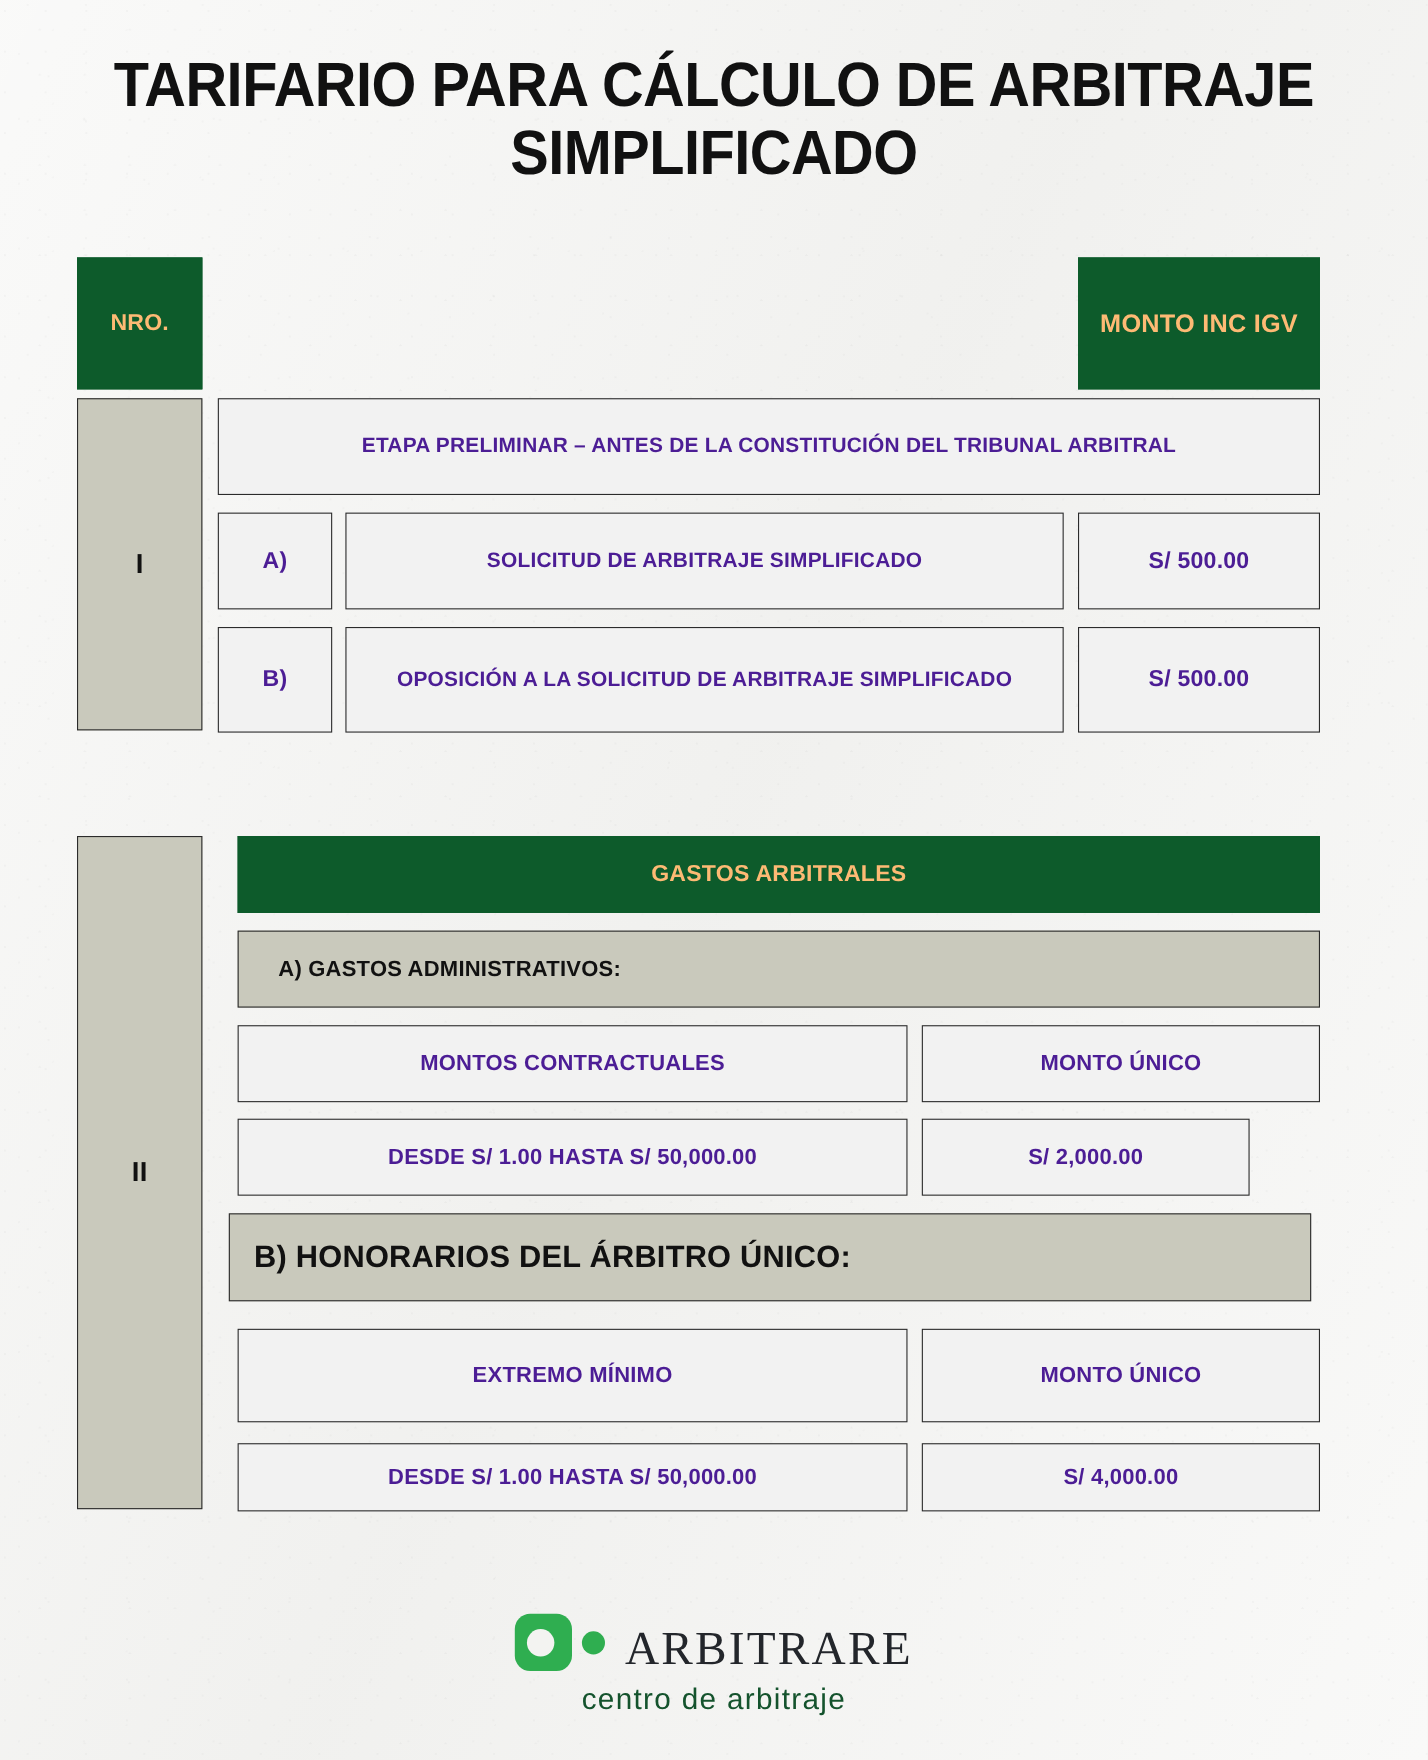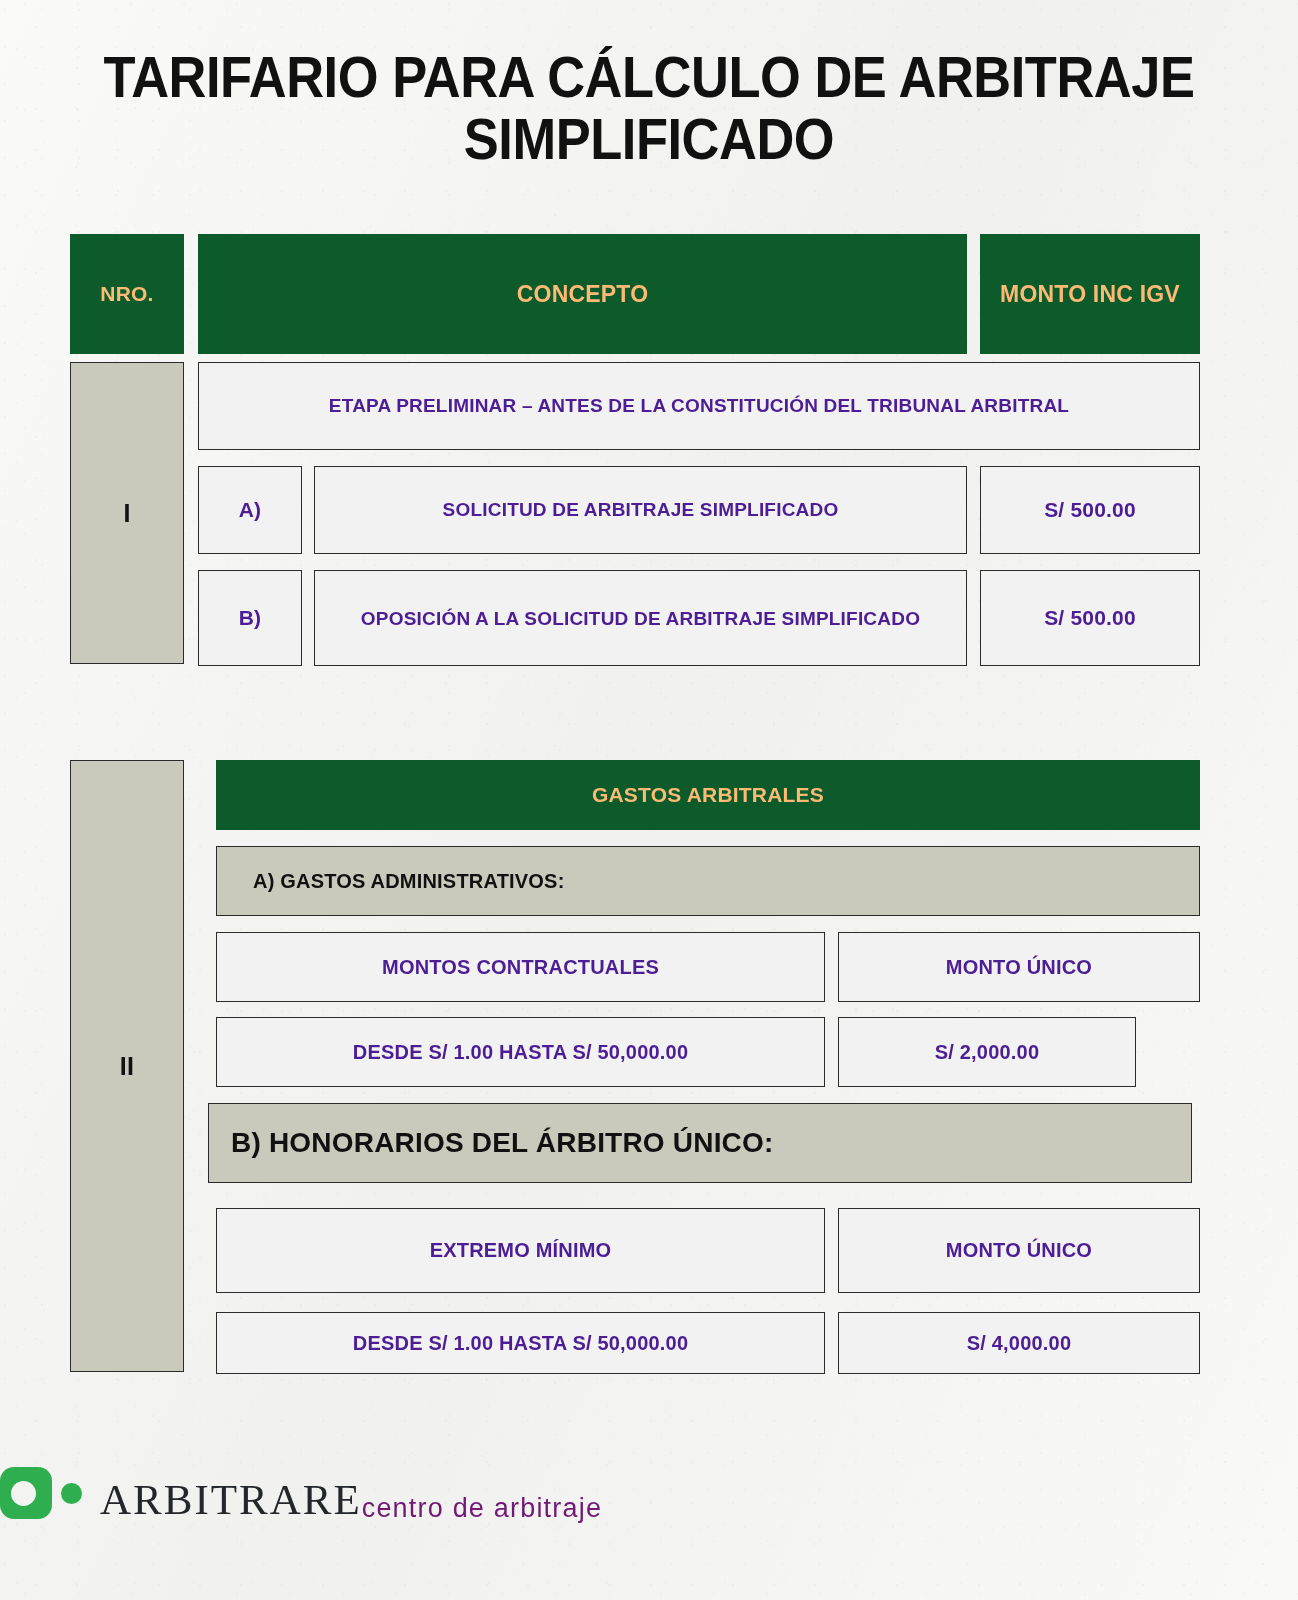--- a/index.html
+++ b/index.html
@@ -113,21 +113,22 @@
   #sec2-b-v1    { left: 216px; top: 1312px; width: 609px; height: 62px; font-size: 20px; }
   #sec2-b-v2    { left: 838px; top: 1312px; width: 362px; height: 62px; font-size: 20px; }
 
   
   .logo {
     position: absolute;
     left: 0;
     top: 1462px;
     width: 1298px;
     display: flex;
-    align-items: flex-end;
+    flex-direction: column;
+    align-items: center;
   }
   .logo-row {
     display: flex;
     align-items: center;
     gap: 18px;
   }
   .logo-mark {
     display: flex;
     align-items: center;
     gap: 9px;
@@ -162,34 +163,33 @@
     color: #23262b;
     font-variant: small-caps;
     text-transform: lowercase;
     font-weight: normal;
   }
   .logo-sub {
     margin-top: 6px;
     font-family: "Liberation Sans", sans-serif;
     font-size: 27px;
     letter-spacing: 1.2px;
-    color: #701a75;
+    color: #14532d;
   }
 </style>
 </head>
 <body>
 
 <div class="paper-texture"></div>
 
 <div class="page">
 
   <div class="title">TARIFARIO PARA CÁLCULO DE ARBITRAJE SIMPLIFICADO</div>
 
   <div class="cell green" id="hdr-nro">NRO.</div>
-  <div class="cell green" id="hdr-concepto">CONCEPTO</div>
   <div class="cell green" id="hdr-monto">MONTO INC IGV</div>
 
   <div class="cell taupe" id="sec1-nro">I</div>
   <div class="cell" id="sec1-etapa">ETAPA PRELIMINAR – ANTES DE LA CONSTITUCIÓN DEL TRIBUNAL ARBITRAL</div>
 
   <div class="cell" id="sec1-a-let">A)</div>
   <div class="cell" id="sec1-a-con">SOLICITUD DE ARBITRAJE SIMPLIFICADO</div>
   <div class="cell" id="sec1-a-amt">S/ 500.00</div>
 
   <div class="cell" id="sec1-b-let">B)</div>

